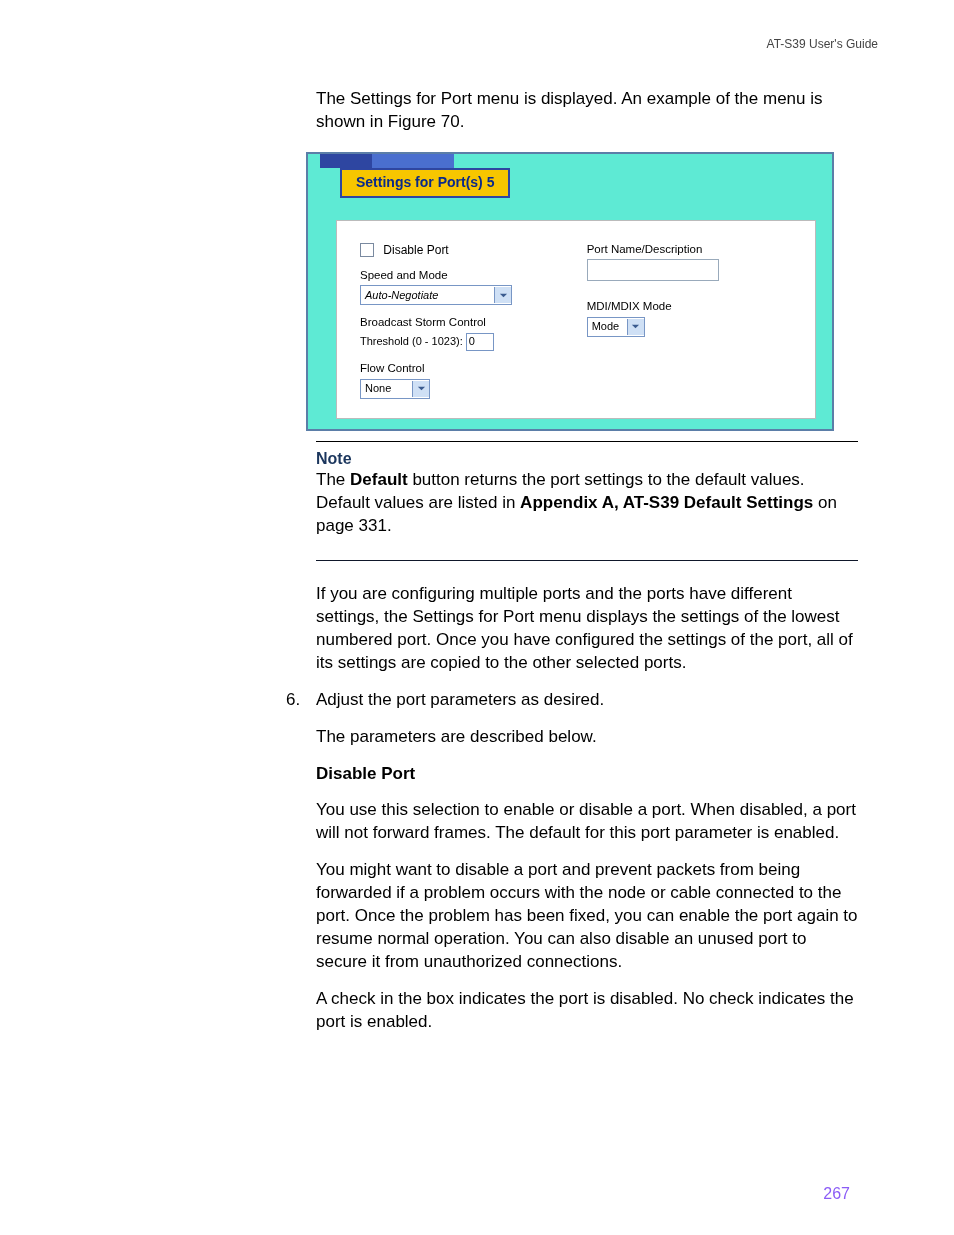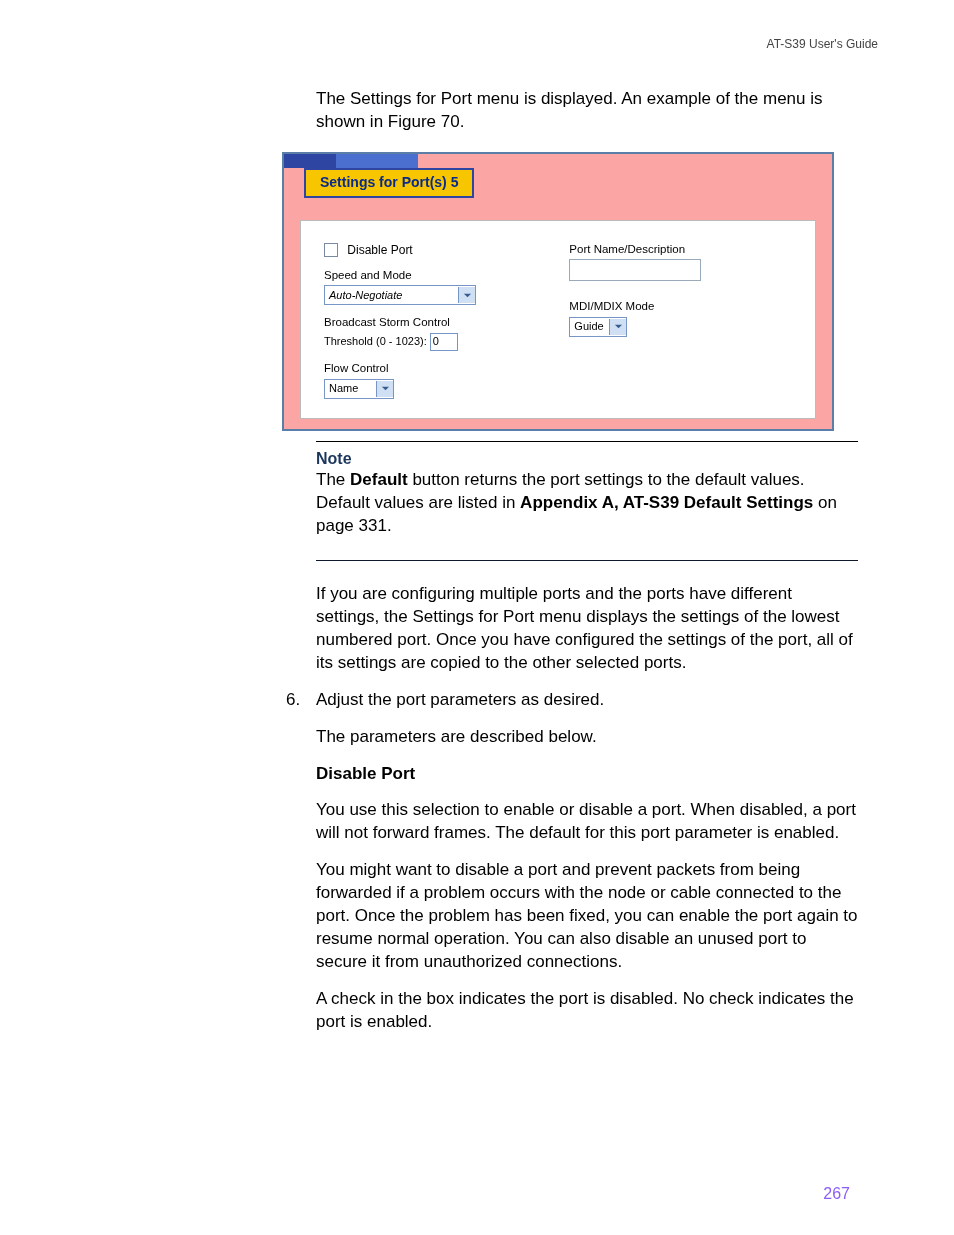--- a/index.html
+++ b/index.html
@@ -31,22 +31,23 @@
   }
   .content p { margin: 0 0 14px 0; }
 
   
   .figure-wrap {
     margin: 18px 0 10px -34px;
     width: 552px;
   }
   .fig-outer {
     border: 2px solid #5b7ea8;
-    background: #fca5a5;
-    padding: 0 0 0 0;
+    background: #5eead4;
+    padding: 0 0 0 12px;
+    margin-left: 24px;
   }
   .bluebar {
     display: flex;
     height: 14px;
   }
   .bluebar .seg1 { background:#2e46a1; width:52px; }
   .bluebar .seg2 { background:#4a6fcf; width:82px; }
   .bluebar .rest { flex:1; }
   .tab {
     background:#f7c600;
@@ -185,34 +186,34 @@
                         </svg>
                       </span>
               </div>
               <div class="sec-label">Broadcast Storm Control</div>
               <div style="font-size:11px;">
                 <span>Threshold (0 - 1023):</span>
                 <span class="txtin">0</span>
               </div>
               <div class="sec-label">Flow Control</div>
               <div class="dd" style="width:68px;">
-                <span class="ddv" style="flex:1;">Name</span>
+                <span class="ddv" style="flex:1;">None</span>
                 <span class="ddb">
                         <svg class="chev" viewBox="0 0 10 10">
                           <path d="M1 3 L5 7 L9 3 Z" fill="#3b5b8f"></path>
                         </svg>
                       </span>
               </div>
             </td>
             <td>
               <div class="sec-label" style="margin-top:0;">Port Name/Description</div>
               <div class="txtbox"></div>
               <div class="sec-label" style="margin-top:18px;">MDI/MDIX Mode</div>
               <div class="dd" style="width:56px;">
-                <span class="ddv" style="flex:1;">Guide</span>
+                <span class="ddv" style="flex:1;">Mode</span>
                 <span class="ddb">
                         <svg class="chev" viewBox="0 0 10 10">
                           <path d="M1 3 L5 7 L9 3 Z" fill="#3b5b8f"></path>
                         </svg>
                       </span>
               </div>
             </td>
           </tr>
               </tbody>
             </table>

